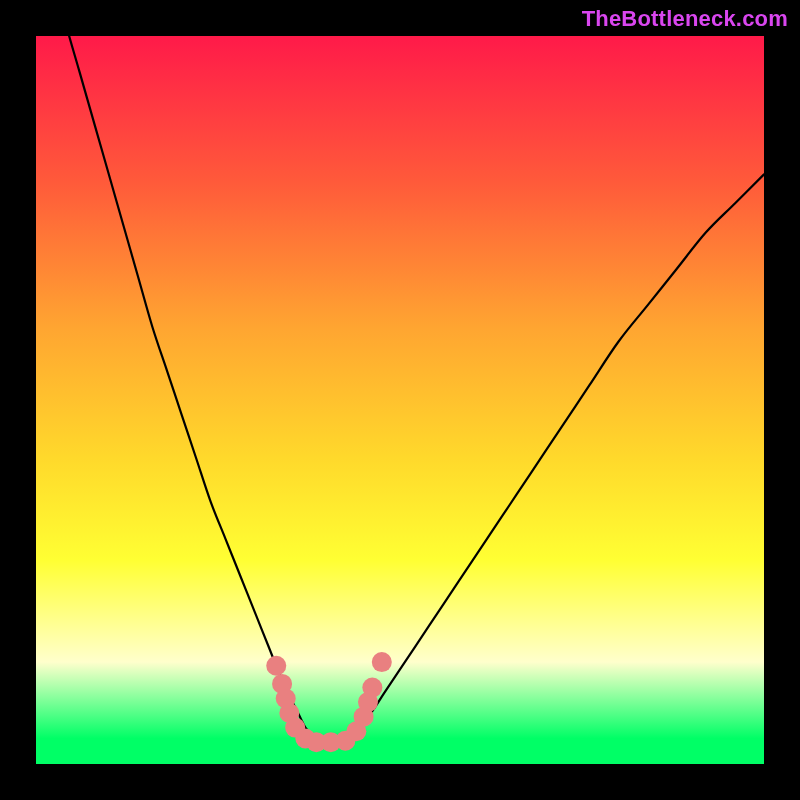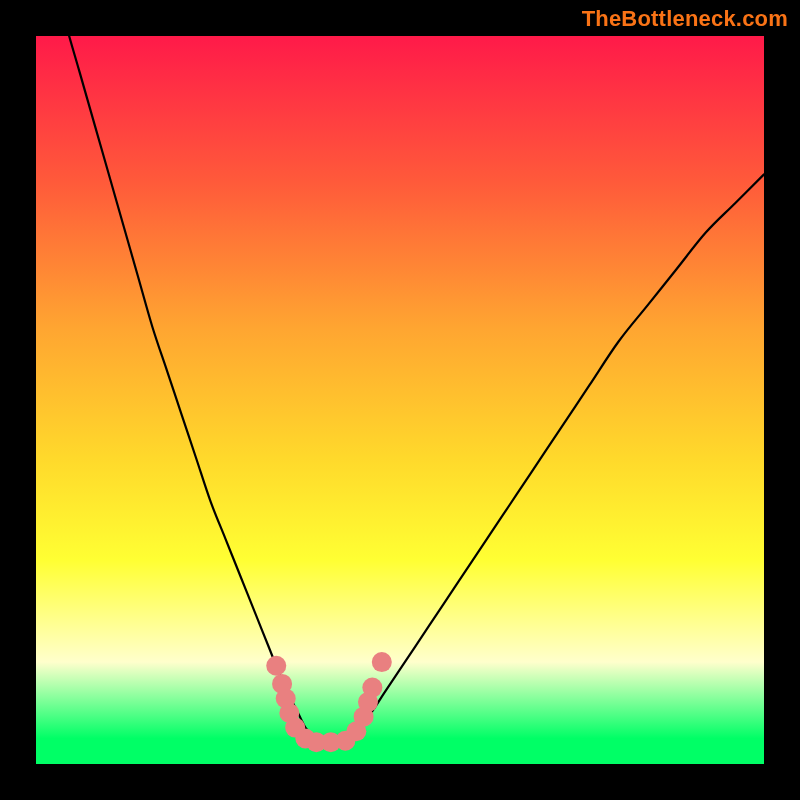--- a/index.html
+++ b/index.html
@@ -13,21 +13,21 @@
   }
   .frame {
     position: absolute;
     inset: 0;
     background: #000;
   }
   .watermark {
     position: absolute;
     top: 6px;
     right: 12px;
-    color: #f97316;
+    color: #d946ef;
     font-size: 22px;
     font-weight: 600;
     letter-spacing: 0.2px;
     z-index: 5;
   }
   .plot {
     position: absolute;
     left: 36px;
     top: 36px;
     width: 728px;

